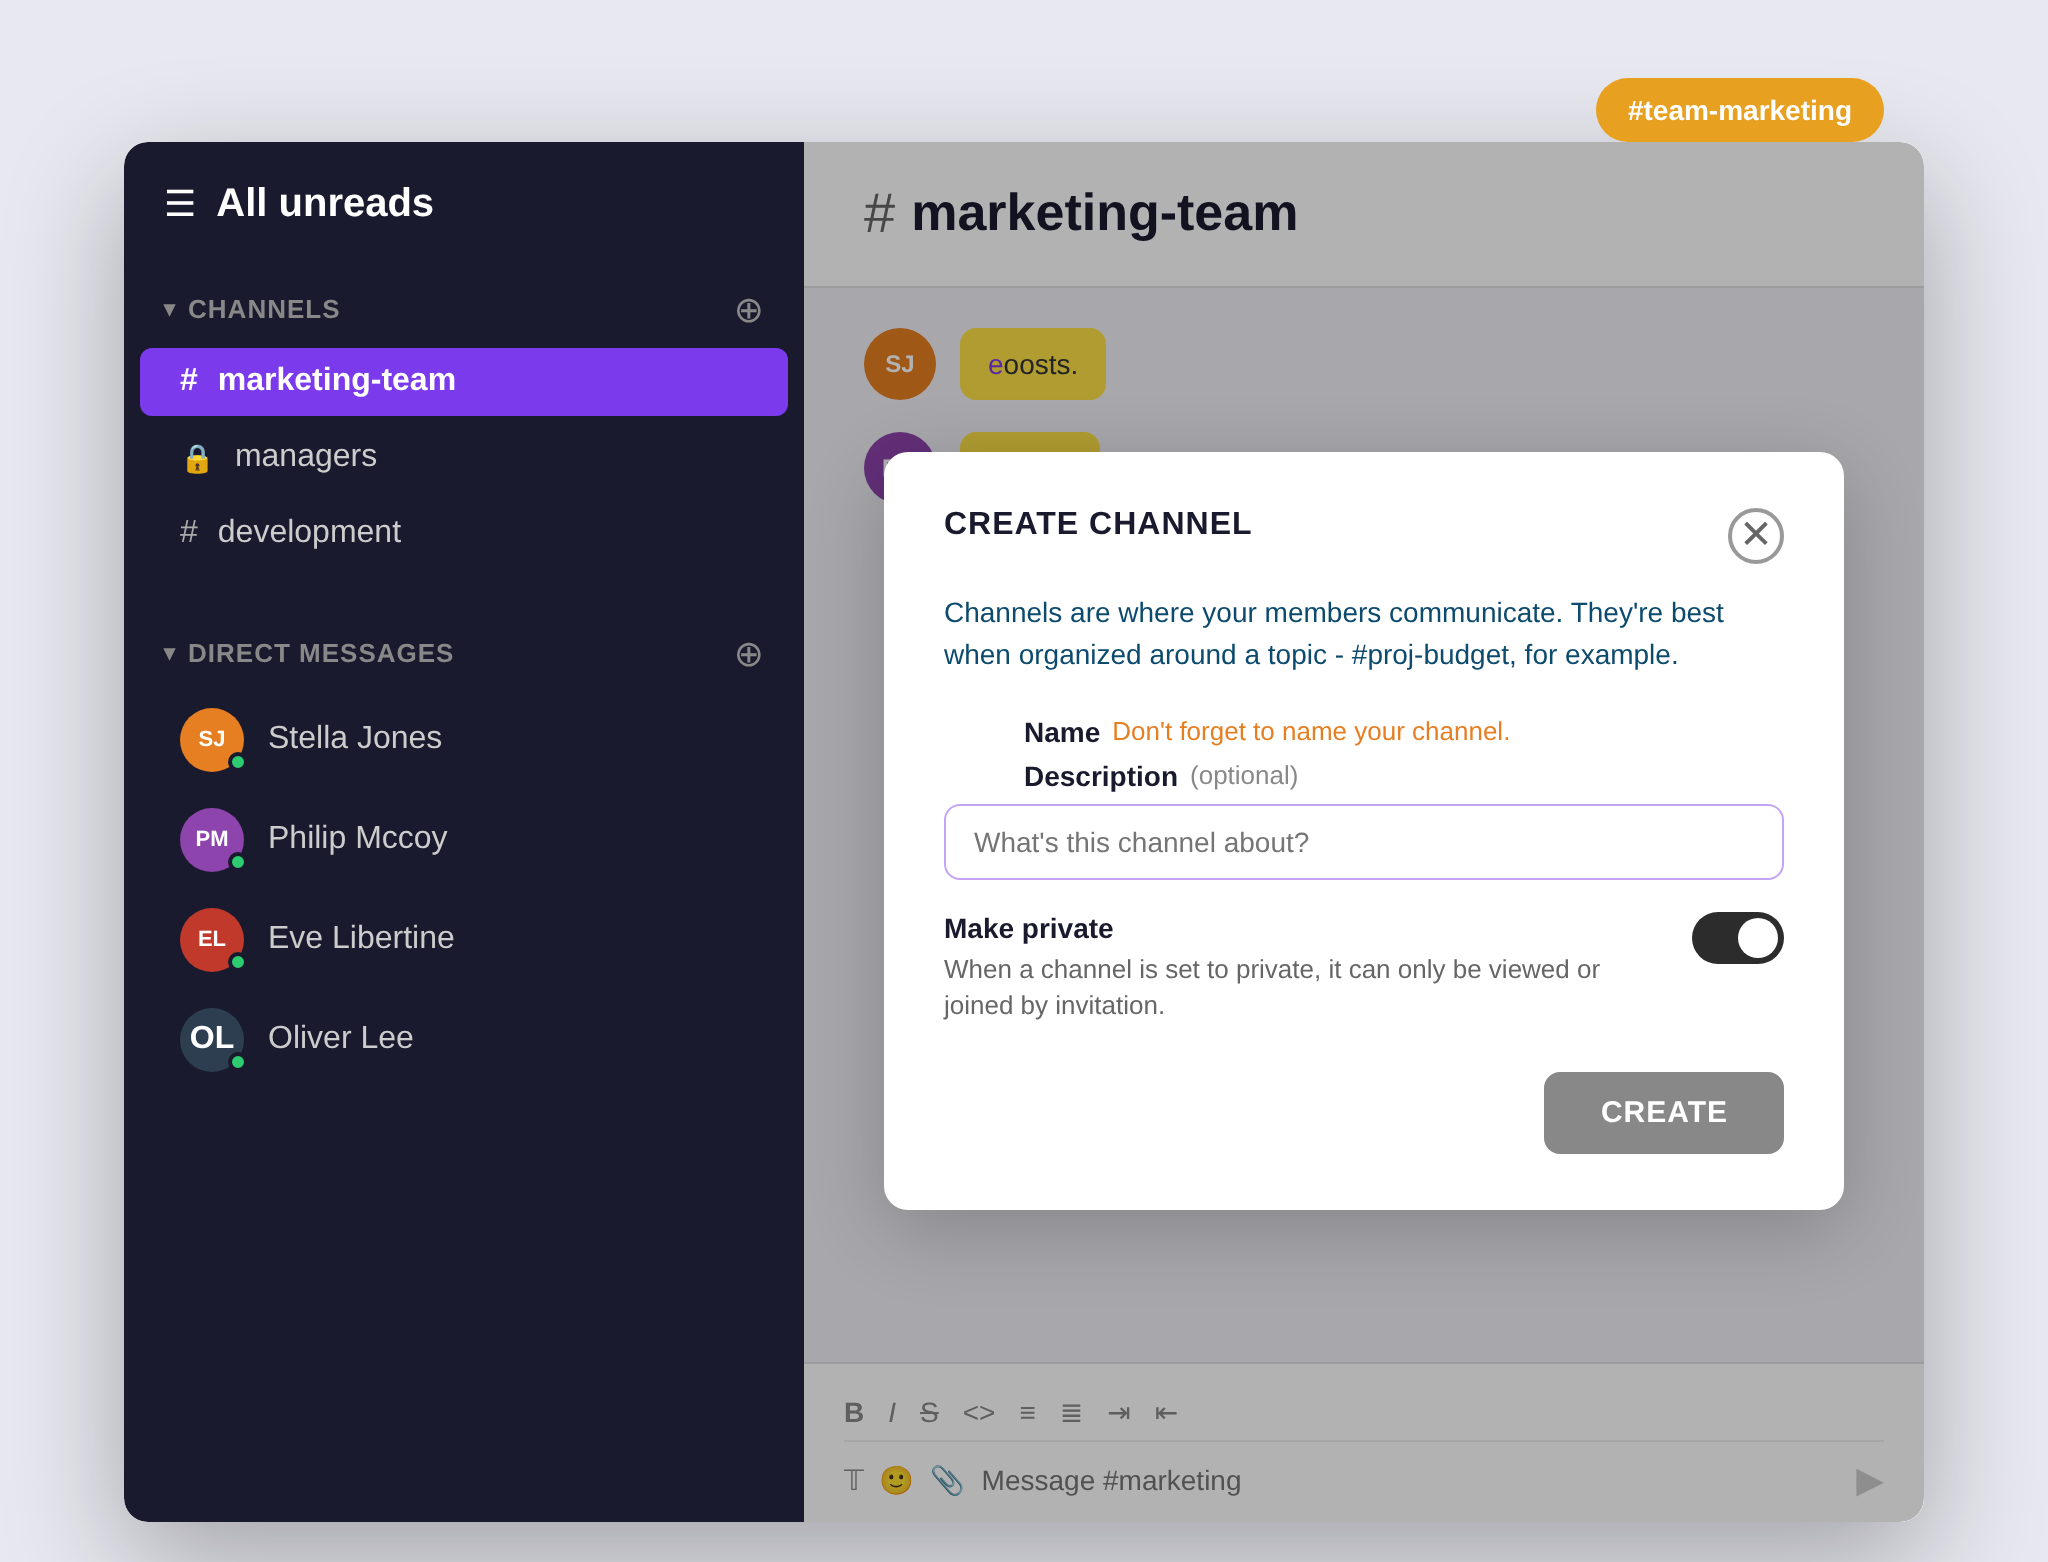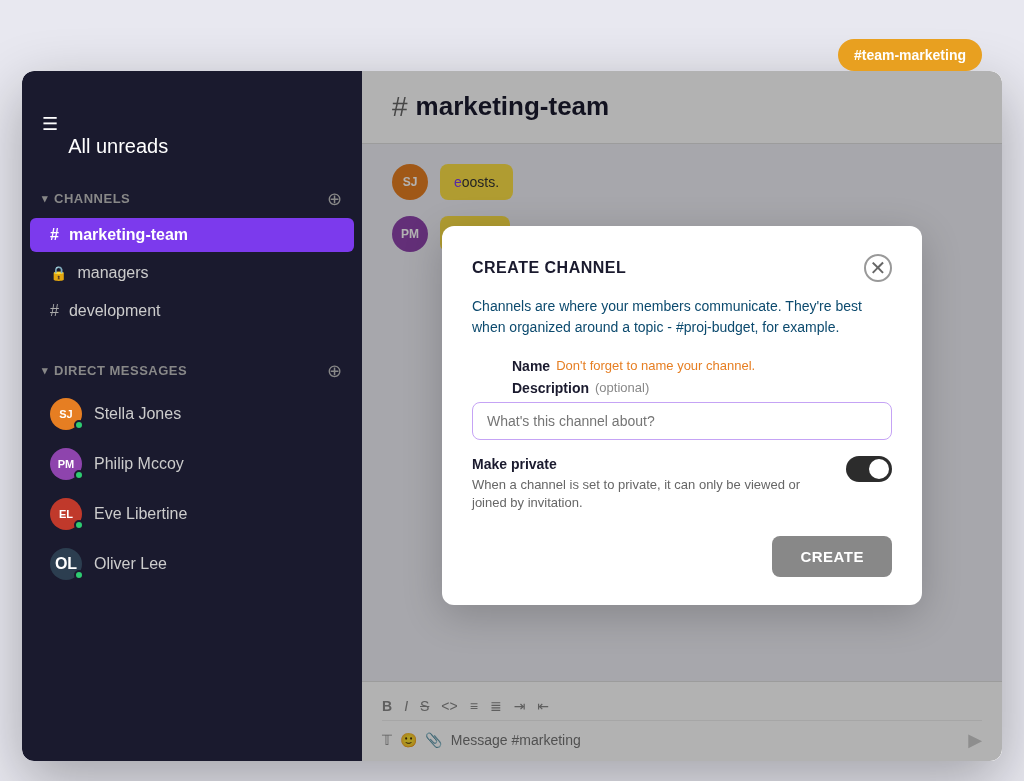--- a/index.html
+++ b/index.html
@@ -9,21 +9,21 @@
       width: 1024px;
       height: 781px;
       overflow: hidden;
       display: flex;
       align-items: center;
       justify-content: center;
     }
 
     .app-container {
       position: relative;
-      width: 980px;
+      width: 900px;
       height: 740px;
     }
 
     
     .tooltip-badge {
       position: absolute;
       top: 18px;
       right: 20px;
       background: #E8A020;
       color: white;
@@ -65,23 +65,22 @@
       gap: 10px;
     }
 
     .hamburger-icon {
       color: white;
       font-size: 18px;
     }
 
     .sidebar-title {
       font-size: 20px;
-      font-weight: 400;
+      font-weight: 700;
       color: white;
-      margin-top: 44px;
     }
 
     .section-header {
       display: flex;
       align-items: center;
       justify-content: space-between;
       padding: 6px 20px;
       margin-top: 8px;
     }
 
@@ -285,21 +284,20 @@
       background: white;
       border-radius: 12px;
       padding: 28px 30px;
       width: 480px;
       position: relative;
       box-shadow: 0 10px 40px rgba(0,0,0,0.2);
     }
 
     .modal-header {
       display: flex;
-      align-items: center;
       justify-content: space-between;
       margin-bottom: 14px;
       gap: 48px;
     }
 
     .modal-title {
       font-size: 16px;
       font-weight: 700;
       color: #1a1a2e;
       letter-spacing: 0.5px;

